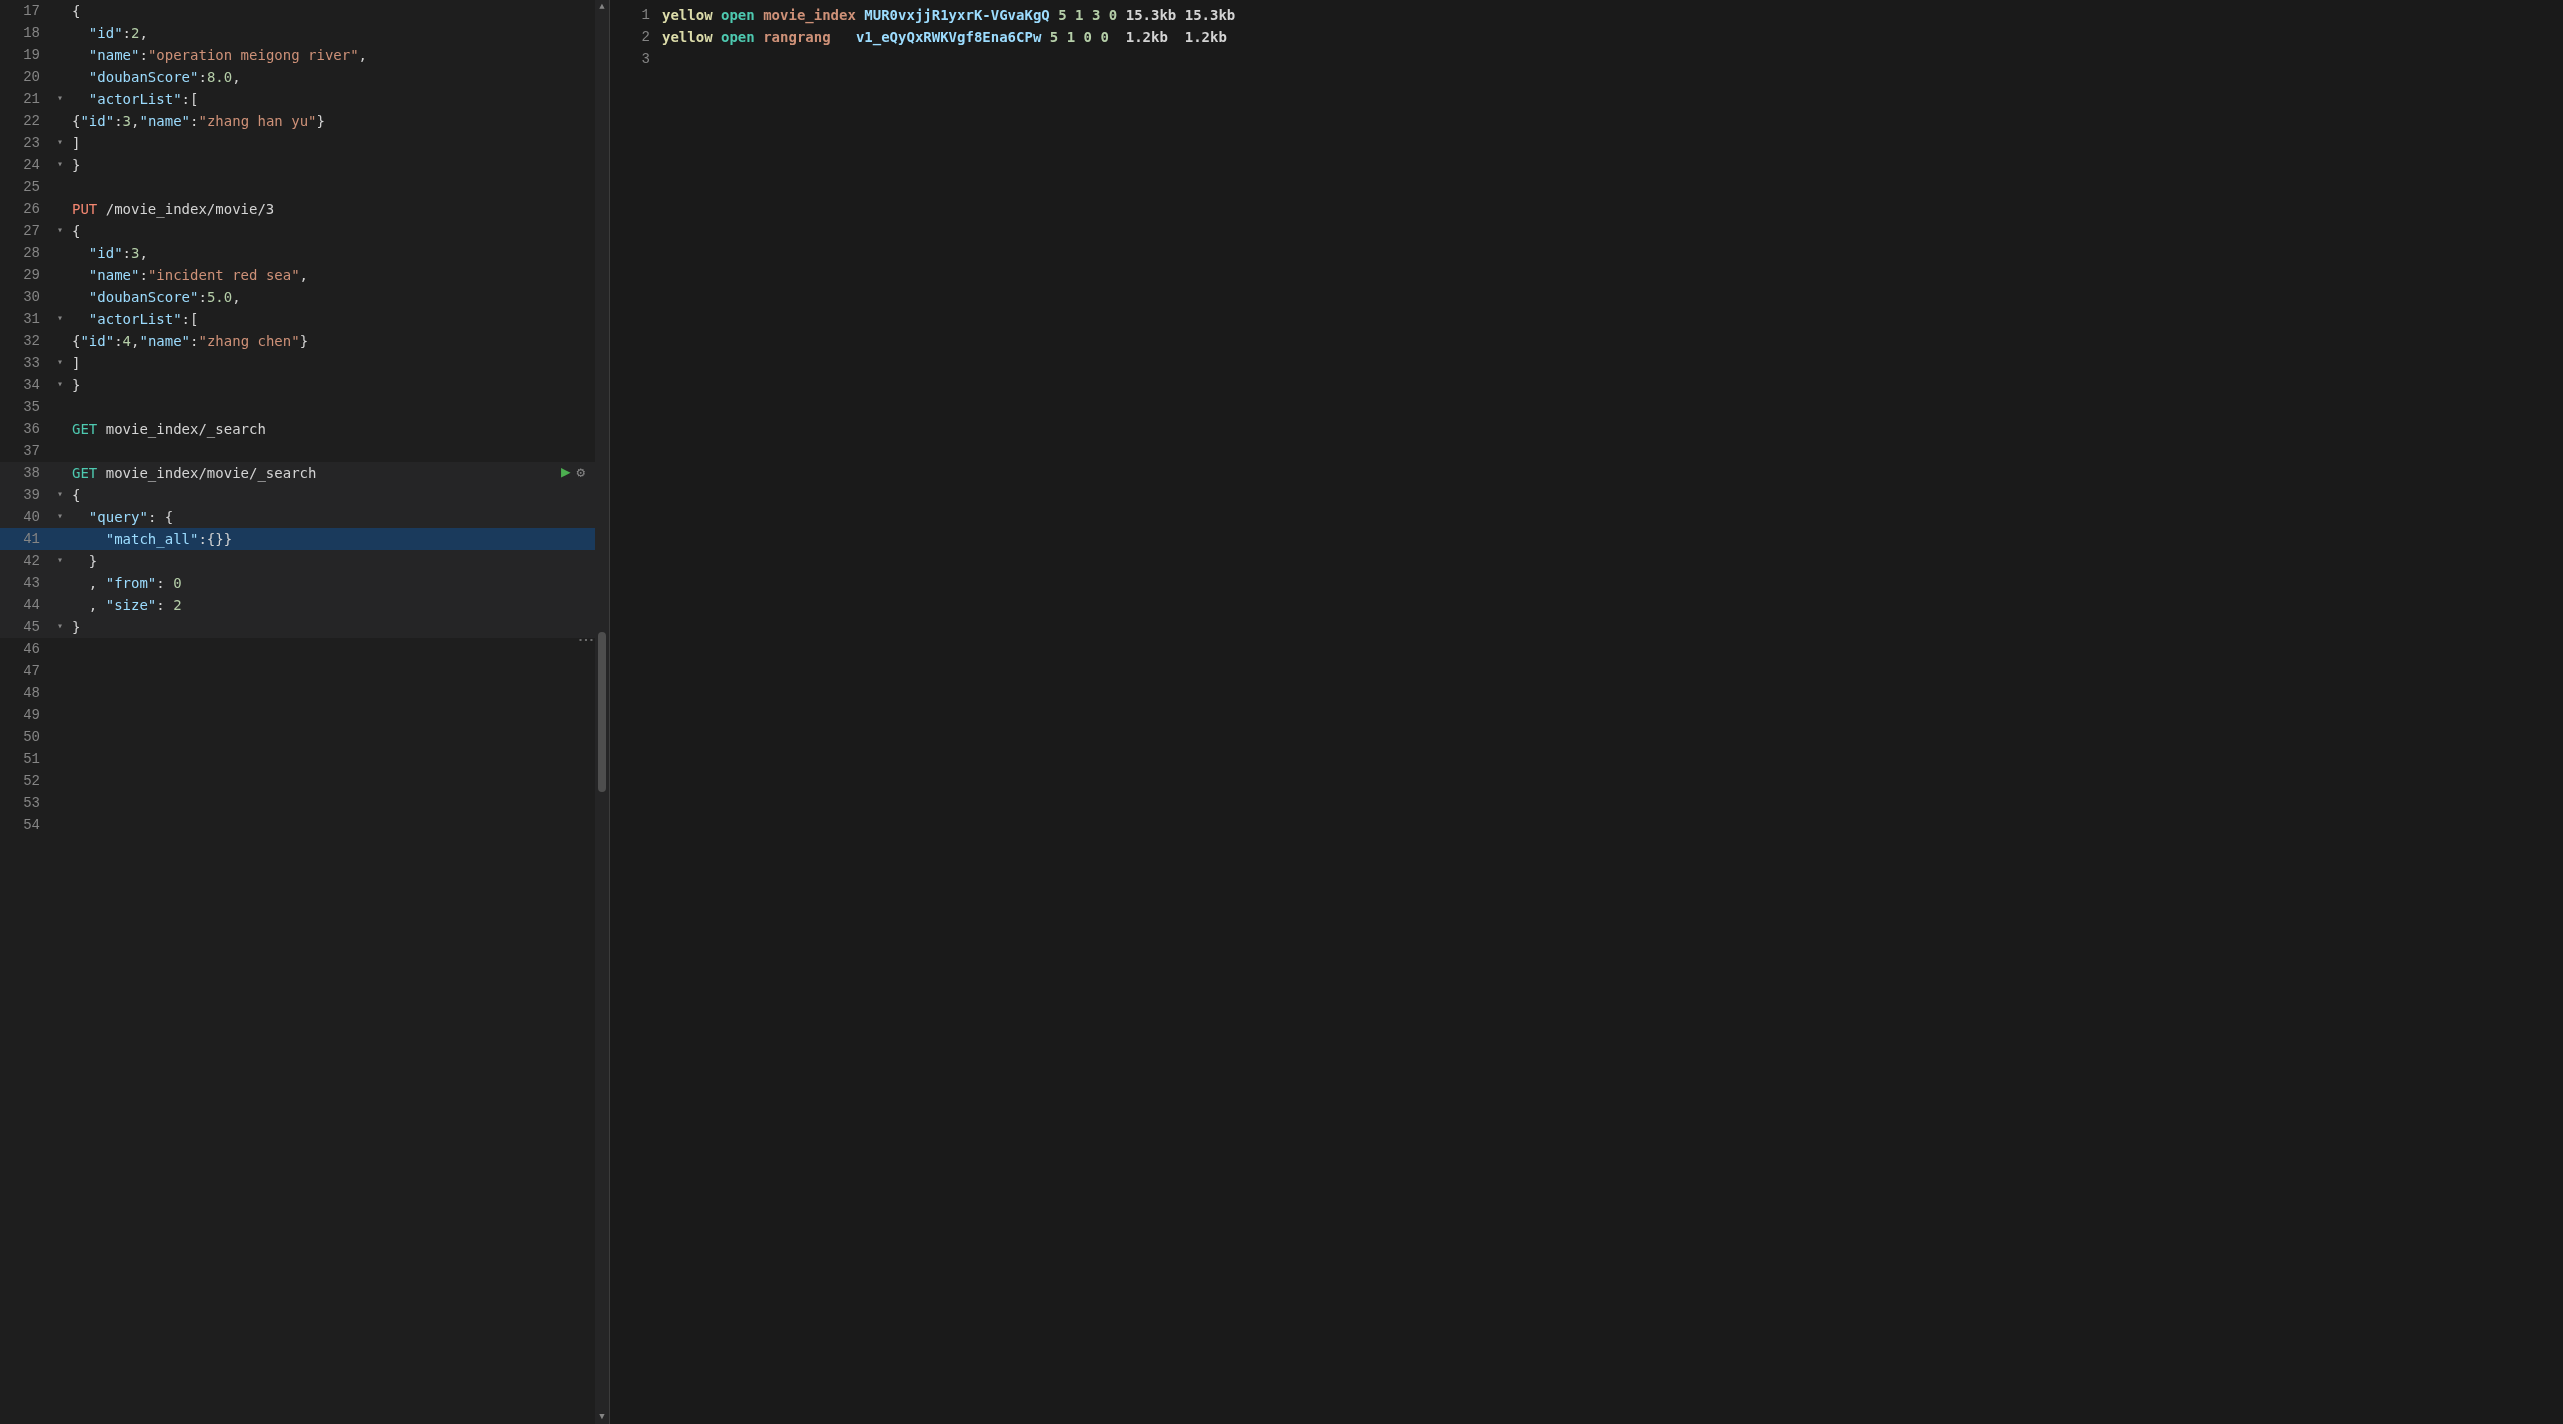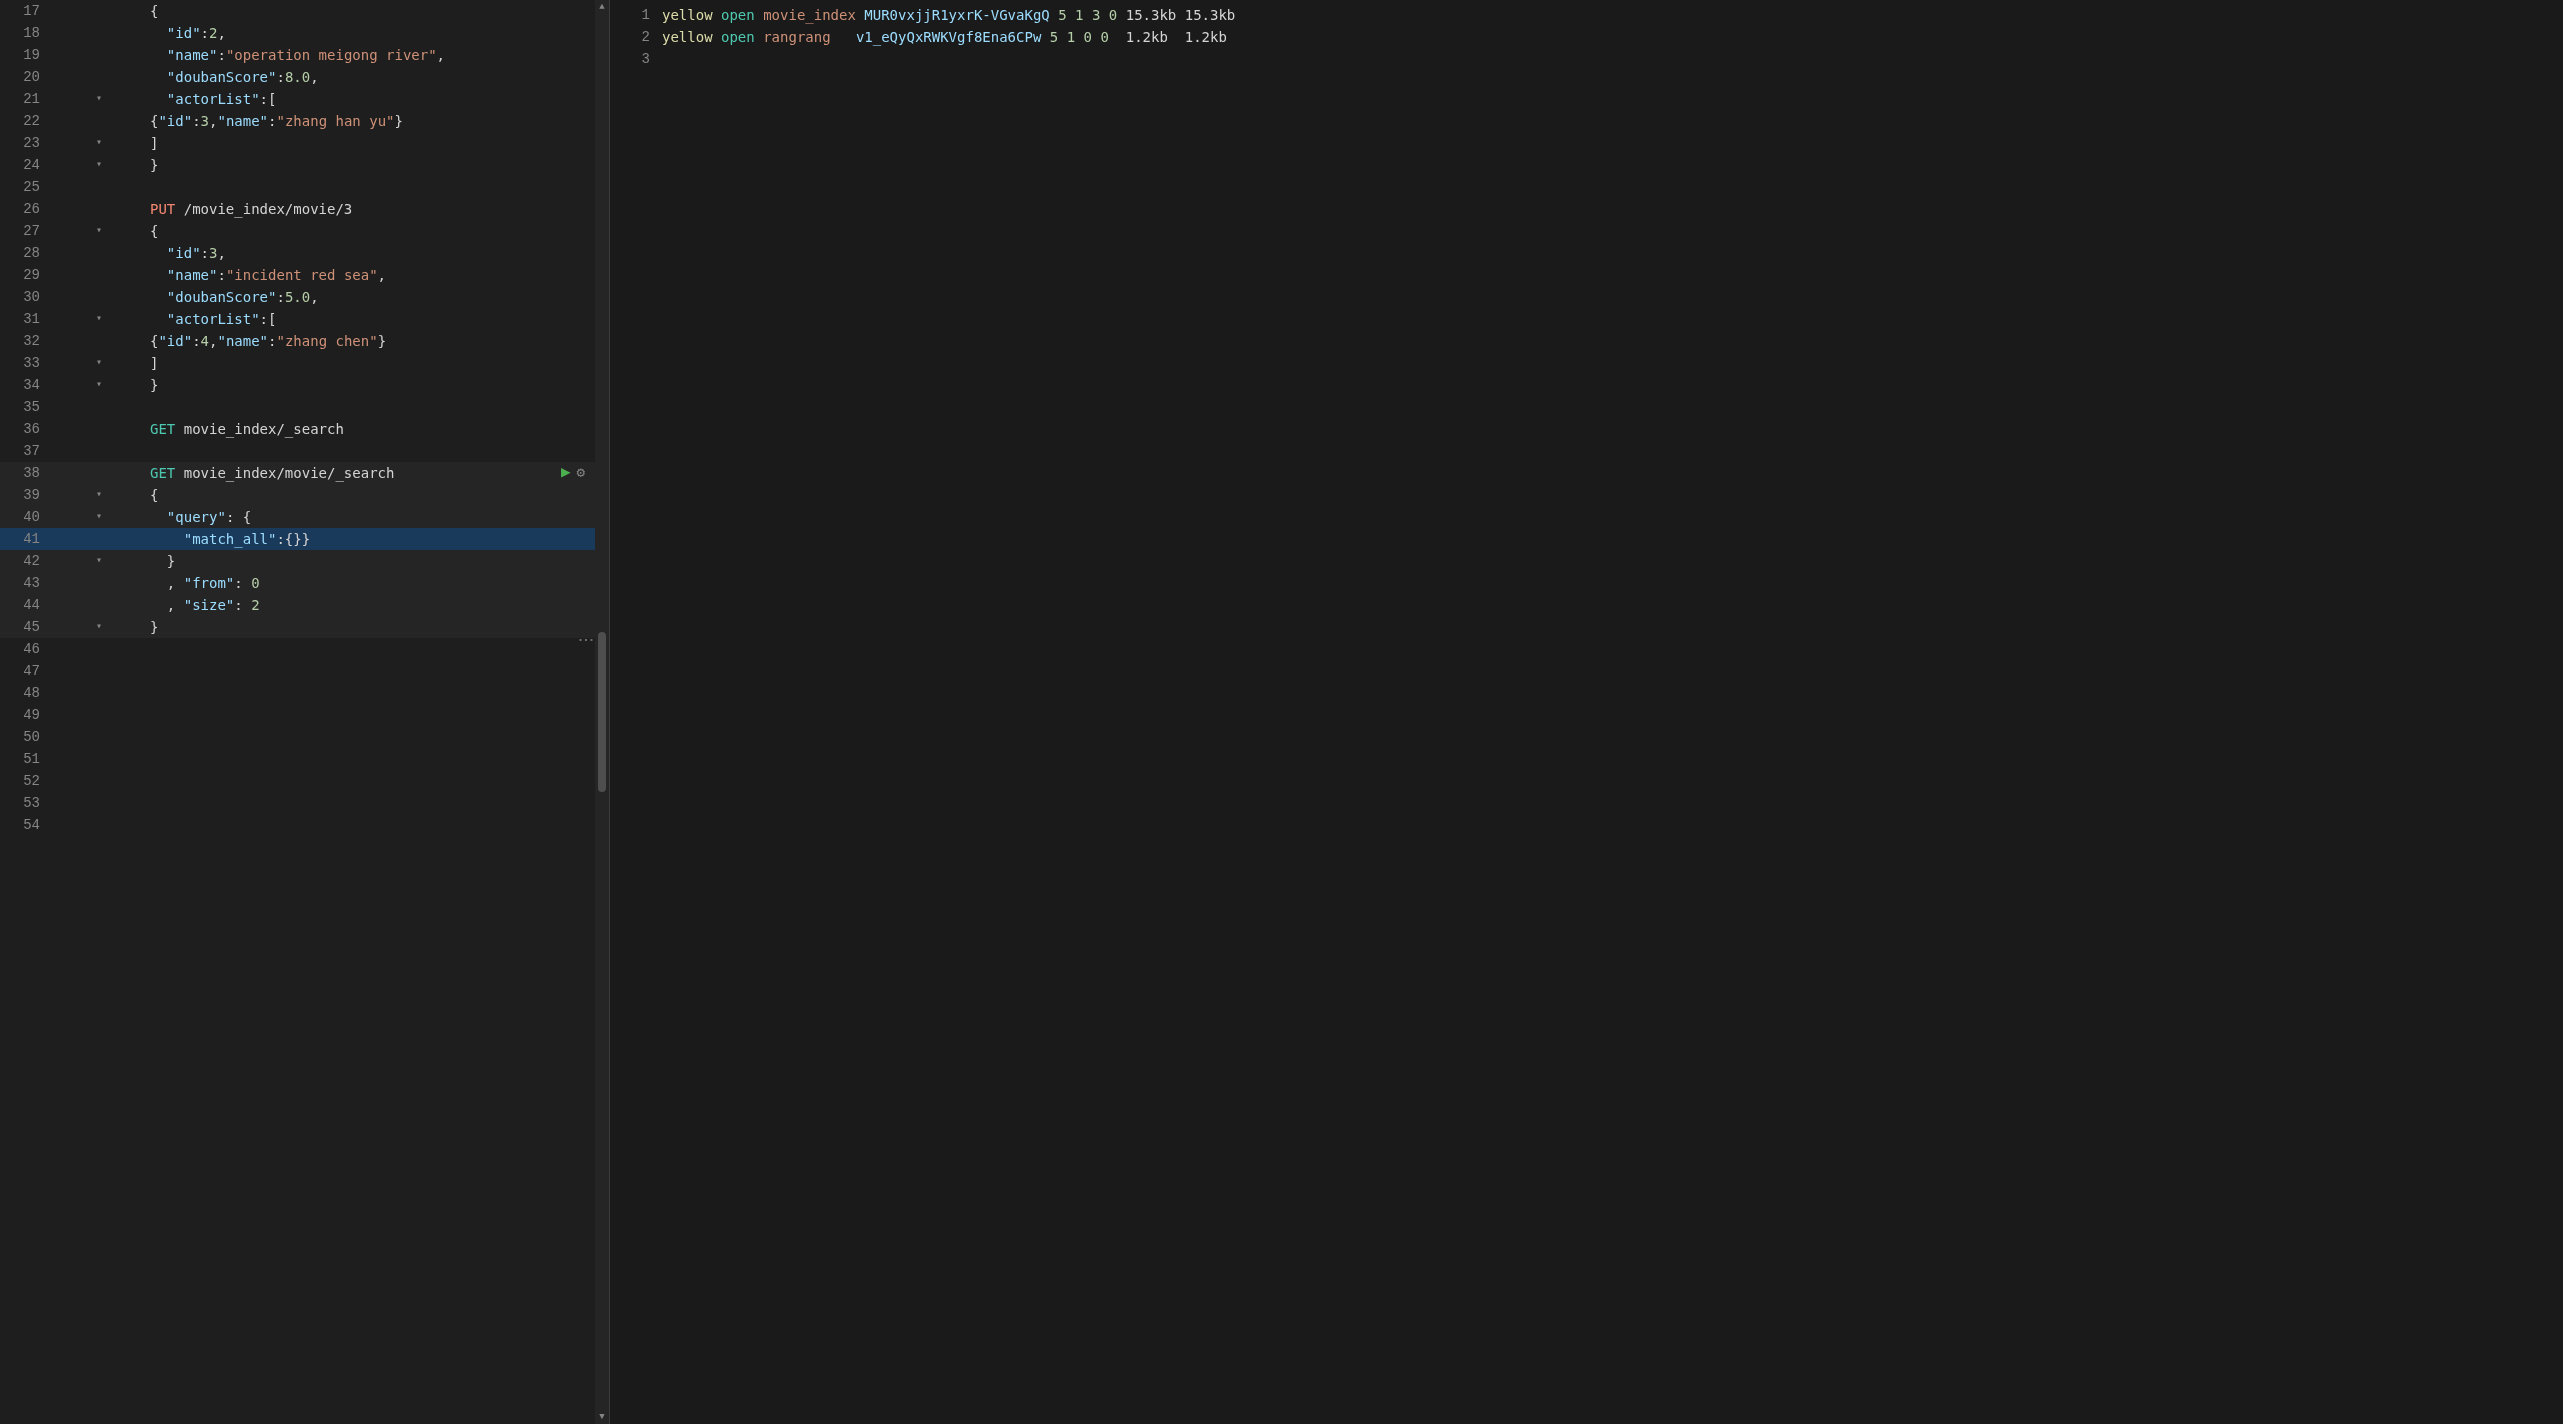--- a/index.html
+++ b/index.html
@@ -33,21 +33,20 @@
       position: relative;
       border-right: 1px solid #3c3c3c;
     }
 
     .code-line {
       height: 22px;
       line-height: 22px;
       white-space: pre;
       font-size: 14px;
       position: relative;
-      gap: 39px;
     }
 
     
     .right-panel {
       flex: 1;
       background: #1a1a1a;
       display: flex;
       flex-direction: column;
     }
 
@@ -68,20 +67,21 @@
     .output-line-number {
       width: 52px;
       color: #858585;
       text-align: right;
       padding-right: 12px;
       flex-shrink: 0;
     }
 
     .output-content {
       flex: 1;
+      font-weight: bold;
     }
     .c-white { color: #d4d4d4; }
 
     .put-method { color: #f48771; }
     .get-method { color: #4ec9b0; }
     .key-color { color: #9cdcfe; }
     .string-color { color: #ce9178; }
     .number-color { color: #b5cea8; }
 
     

